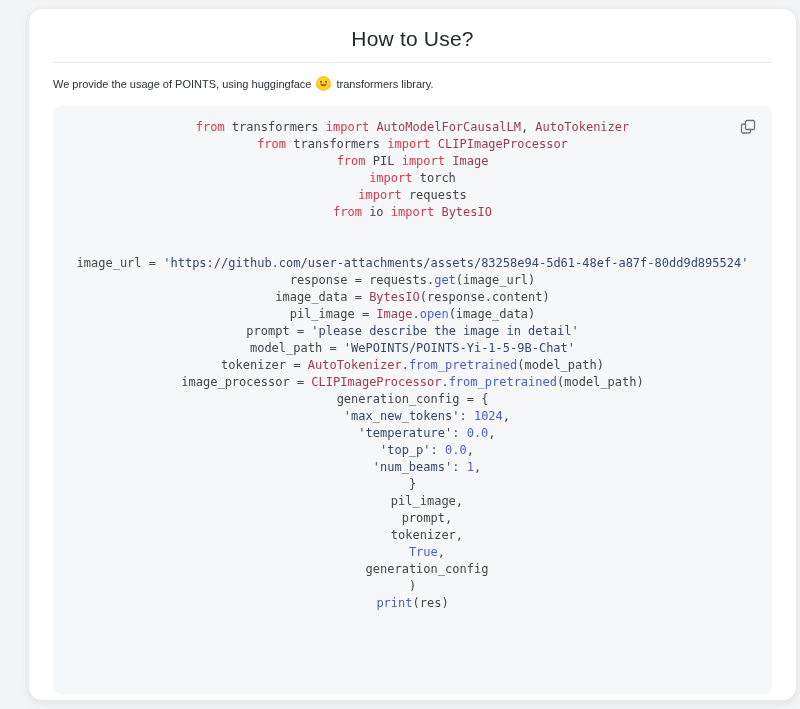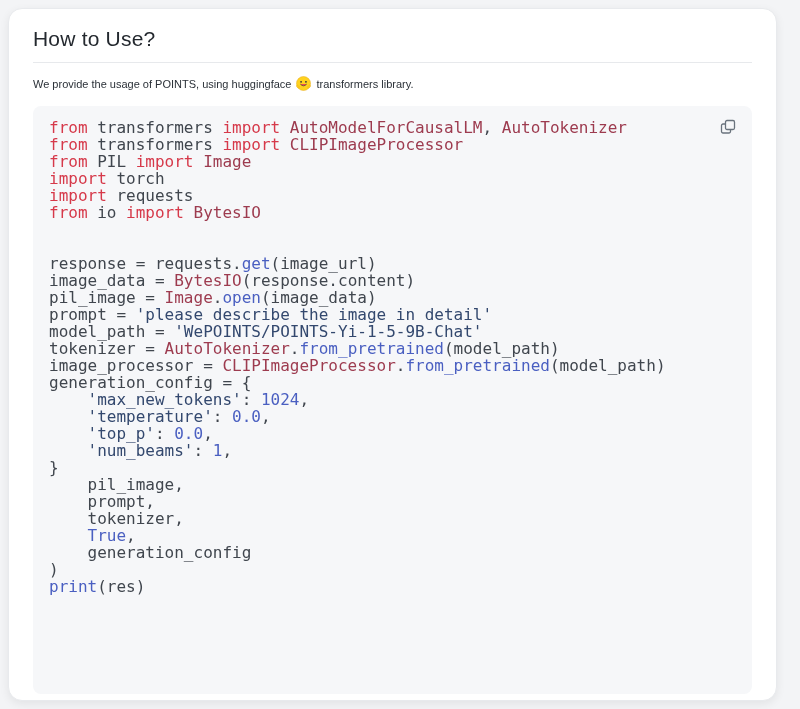--- a/index.html
+++ b/index.html
@@ -4,28 +4,29 @@
 <style>
   * { box-sizing: border-box; margin: 0; padding: 0; }
   html, body {
     width: 800px; height: 709px;
     background: #f3f4f6;
     font-family: "Liberation Sans", sans-serif;
     overflow: hidden;
   }
   .card {
     position: absolute;
-    left: 8px; top: 8px;
+    left: 28px; top: 8px;
     width: 769px; height: 693px;
     background: #ffffff;
     border: 1px solid #e8eaed;
     border-radius: 14px;
     box-shadow: 0 3px 10px rgba(0,0,0,0.07);
     padding: 18px 24px 10px 24px;
     overflow: hidden;
+    text-align: center;
   }
   .page-title {
     font-size: 21px;
     font-weight: 500;
     color: #24292f;
     letter-spacing: 0.2px;
     margin-bottom: 11px;
   }
   .title-divider {
     border: none;
@@ -50,21 +51,21 @@
     position: relative;
     background: #f6f7f9;
     border-radius: 8px;
     width: 719px;
     height: 588px;
     padding: 13px 16px 14px 16px;
     overflow: hidden;
   }
   .code-area {
     font-family: "DejaVu Sans Mono", "Liberation Mono", monospace;
-    font-size: 16px;
+    font-size: 12px;
   }
   .code-line {
     height: 17px;
     line-height: 17px;
     white-space: pre;
   }
   
   .t-k { color: #d6394a; }          
   .t-c { color: #9d3b4f; }          
   .t-s { color: #33486e; }          
@@ -108,20 +109,21 @@
     </button>
     <div class="code-area">
         <div class="code-line"><span class="t-k">from</span><span class="t-p"> transformers </span><span class="t-k">import</span><span class="t-c"> AutoModelForCausalLM</span><span class="t-p">,</span><span class="t-c"> AutoTokenizer</span></div>
         <div class="code-line"><span class="t-k">from</span><span class="t-p"> transformers </span><span class="t-k">import</span><span class="t-c"> CLIPImageProcessor</span></div>
         <div class="code-line"><span class="t-k">from</span><span class="t-p"> PIL </span><span class="t-k">import</span><span class="t-c"> Image</span></div>
         <div class="code-line"><span class="t-k">import</span><span class="t-p"> torch</span></div>
         <div class="code-line"><span class="t-k">import</span><span class="t-p"> requests</span></div>
         <div class="code-line"><span class="t-k">from</span><span class="t-p"> io </span><span class="t-k">import</span><span class="t-c"> BytesIO</span></div>
         <div class="code-line">&nbsp;</div>
         <div class="code-line">&nbsp;</div>
+        <div class="code-line"><span class="t-p">image_url = </span><span class="t-s">'https://github.com/user-attachments/assets/83258e94-5d61-48ef-a87f-80dd9d895524'</span></div>
         <div class="code-line"><span class="t-p">response = requests.</span><span class="t-b">get</span><span class="t-p">(image_url)</span></div>
         <div class="code-line"><span class="t-p">image_data = </span><span class="t-c">BytesIO</span><span class="t-p">(response.content)</span></div>
         <div class="code-line"><span class="t-p">pil_image = </span><span class="t-c">Image</span><span class="t-p">.</span><span class="t-b">open</span><span class="t-p">(image_data)</span></div>
         <div class="code-line"><span class="t-p">prompt = </span><span class="t-s">'please describe the image in detail'</span></div>
         <div class="code-line"><span class="t-p">model_path = </span><span class="t-s">'WePOINTS/POINTS-Yi-1-5-9B-Chat'</span></div>
         <div class="code-line"><span class="t-p">tokenizer = </span><span class="t-c">AutoTokenizer</span><span class="t-p">.</span><span class="t-b">from_pretrained</span><span class="t-p">(model_path)</span></div>
         <div class="code-line"><span class="t-p">image_processor = </span><span class="t-c">CLIPImageProcessor</span><span class="t-p">.</span><span class="t-b">from_pretrained</span><span class="t-p">(model_path)</span></div>
         <div class="code-line"><span class="t-p">generation_config = {</span></div>
         <div class="code-line"><span class="t-p">    </span><span class="t-s">'max_new_tokens'</span><span class="t-p">: </span><span class="t-b">1024</span><span class="t-p">,</span></div>
         <div class="code-line"><span class="t-p">    </span><span class="t-s">'temperature'</span><span class="t-p">: </span><span class="t-b">0.0</span><span class="t-p">,</span></div>

